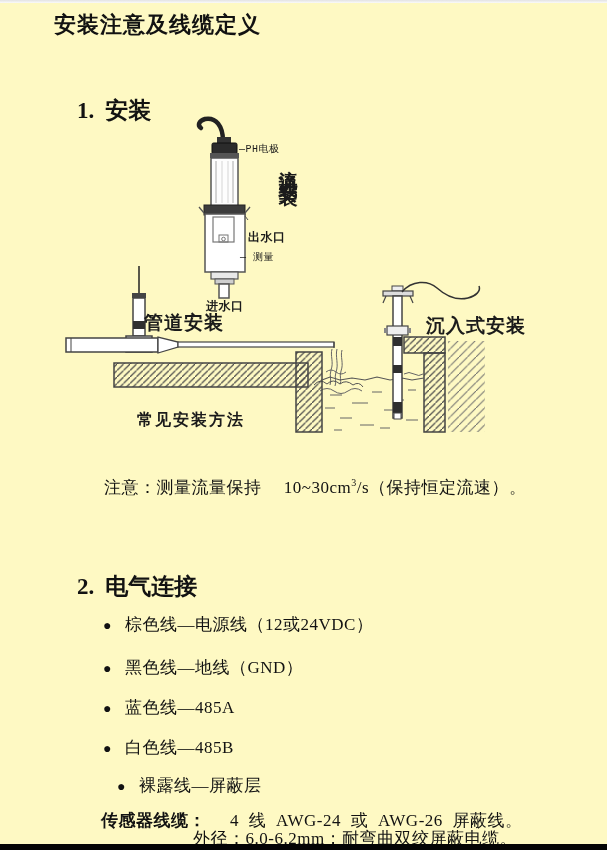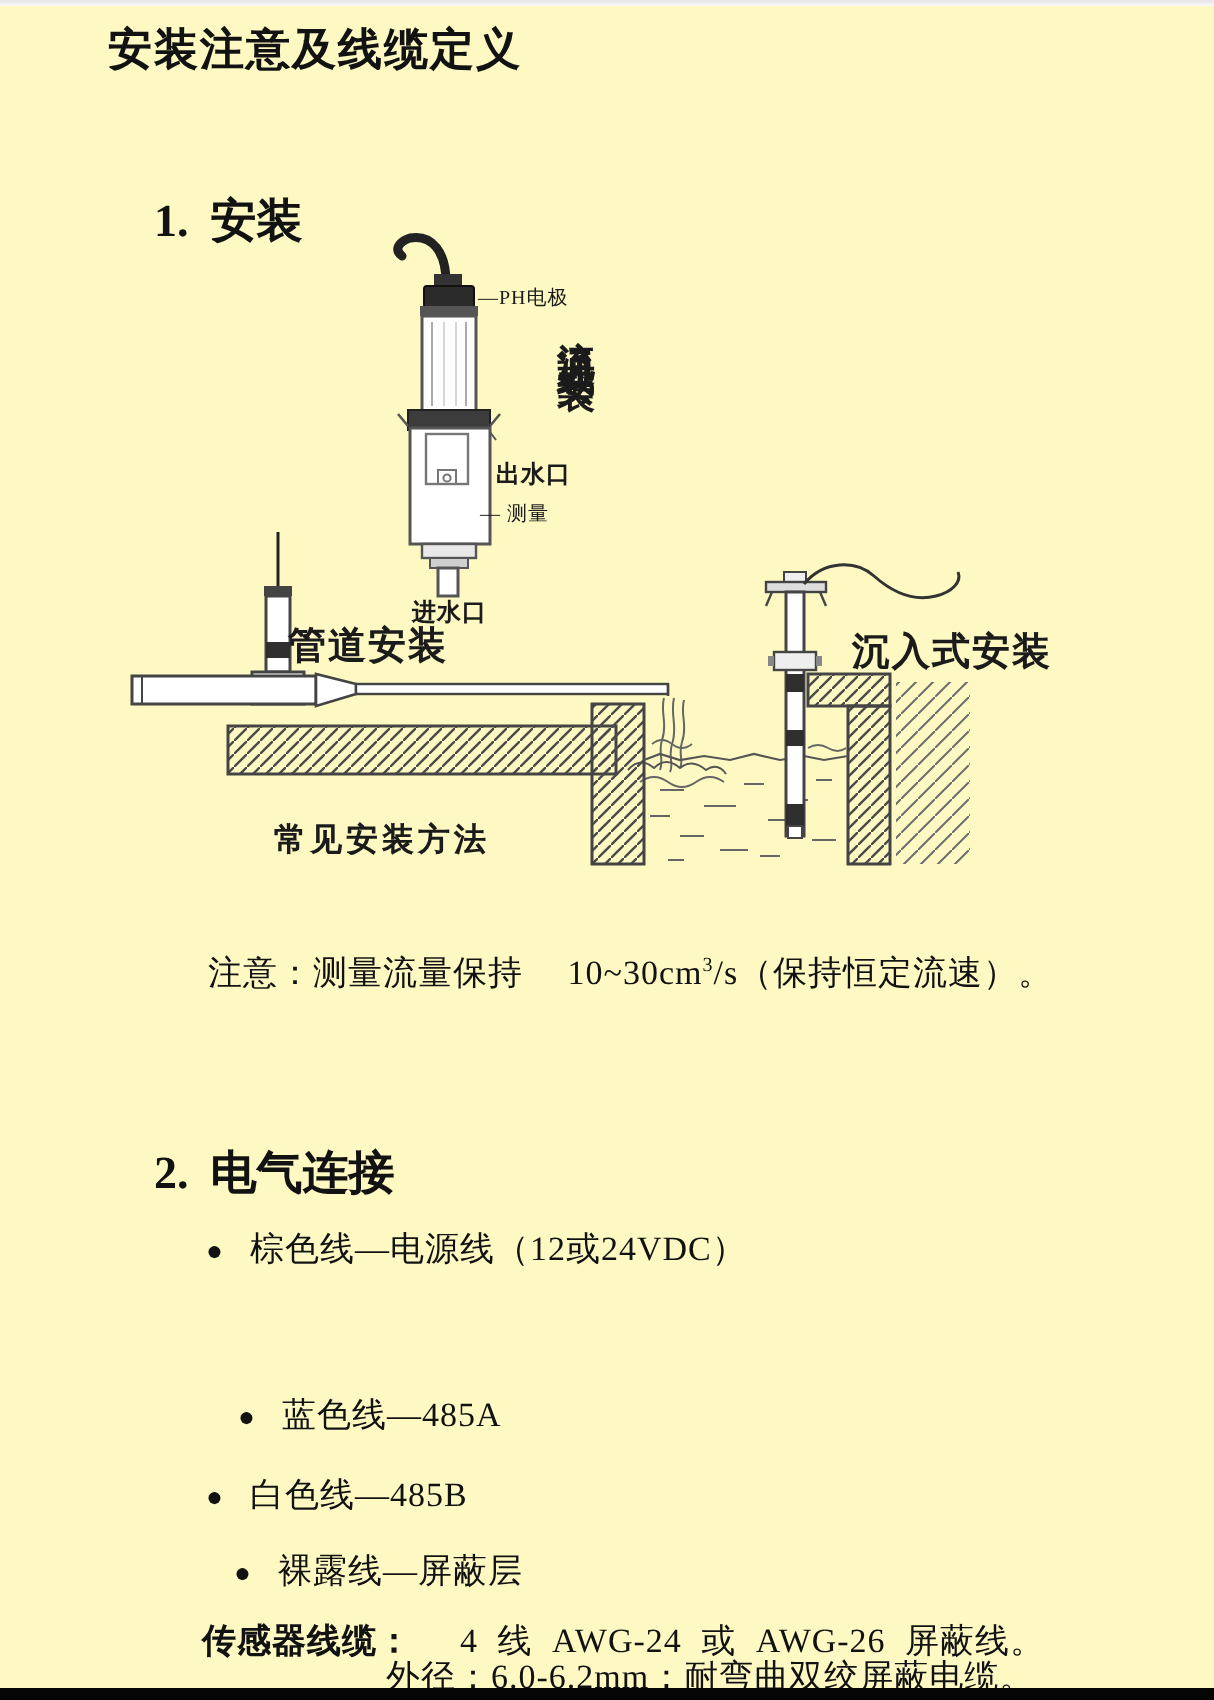--- a/index.html
+++ b/index.html
@@ -11,21 +11,21 @@
   .t { position:absolute; white-space:pre; line-height:1.15; }
   .bold { font-weight:bold; }
   .title { font-size:22px; font-weight:bold; letter-spacing:1px; }
   .sec-head { font-size:23px; font-weight:bold; }
   .sec-num { display:inline-block; margin-right:11px; }
   .body-txt { font-size:17px; letter-spacing:0.5px; }
   .sup { font-size:10px; vertical-align:super; }
   .bullet-row { position:absolute; font-size:17px; letter-spacing:0.5px; white-space:pre; }
   .bullet-glyph { display:inline-block; width:22px; font-size:14px; }
   .cable-spec { word-spacing:5px; }
-  .diagram-label { position:absolute; color:#1b1b1b; white-space:pre; }
+  .diagram-label { position:absolute; color:#1b1b1b; white-space:pre;font-family:Liberation Mono, monospace; }
   .dl-small { font-size:10px; letter-spacing:0.5px; }
   .dl-small-b { font-size:12px; font-weight:bold; letter-spacing:0.5px; }
   .dl-big { font-size:19px; font-weight:bold; letter-spacing:1px; }
   .dl-vertical {
     writing-mode:vertical-rl; text-orientation:upright;
     font-size:19px; font-weight:bold; letter-spacing:4px;
   }
   .dl-caption { font-size:16px; font-weight:bold; letter-spacing:2px; }
   .top-edge { position:absolute; left:0; top:0; width:607px; height:3px;
     background:linear-gradient(#e3e3e3,#fafafa); }
@@ -159,21 +159,24 @@
     <span>注意：测量流量保持　 10~30cm</span><span class="sup">3</span><span>/s（保持恒定流速）。</span>
   </div>
 
   <div class="t sec-head" style="left:54px; top:548px;">
     <span class="sec-num">2.</span><span>电气连接</span>
   </div>
 
   <div class="bullet-row" style="left:84px; top:593px;">
     <span class="bullet-glyph">●</span><span>棕色线—电源线（12或24VDC）</span>
   </div>
-  <div class="bullet-row" style="left:100px; top:676px;">
+  <div class="bullet-row" style="left:84px; top:636px;">
+    <span class="bullet-glyph">●</span><span>黑色线—地线（GND）</span>
+  </div>
+  <div class="bullet-row" style="left:84px; top:676px;">
     <span class="bullet-glyph">●</span><span>蓝色线—485A</span>
   </div>
   <div class="bullet-row" style="left:84px; top:716px;">
     <span class="bullet-glyph">●</span><span>白色线—485B</span>
   </div>
   <div class="bullet-row" style="left:98px; top:754px;">
     <span class="bullet-glyph">●</span><span>裸露线—屏蔽层</span>
   </div>
 
   <div class="t body-txt" style="left:82px; top:791px;">

